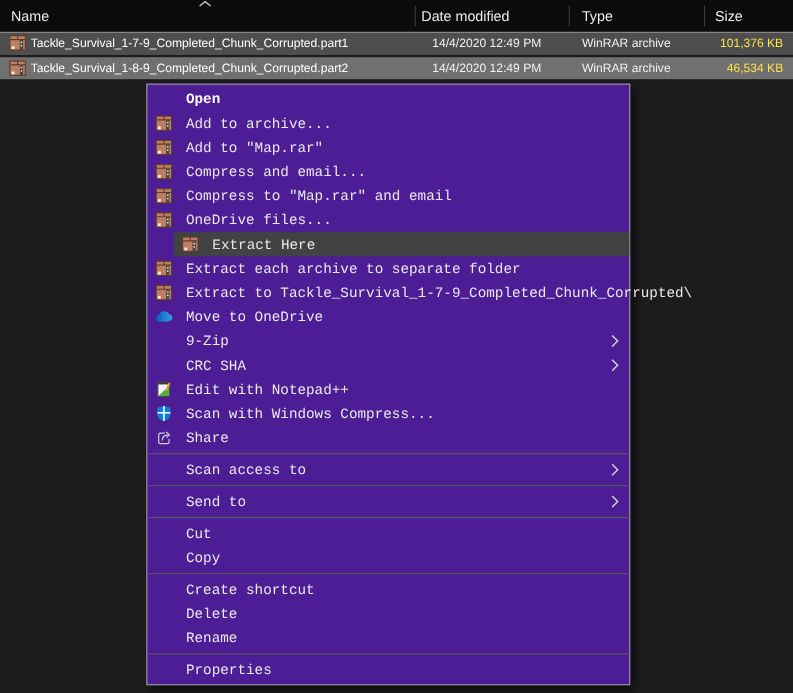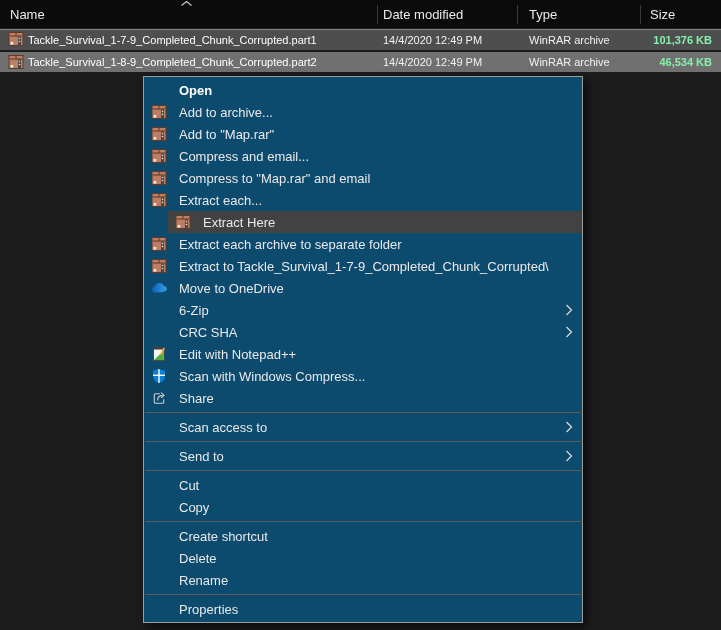--- a/index.html
+++ b/index.html
@@ -16,25 +16,25 @@
   .colsep{position:absolute;top:5px;width:1px;height:19px;background:#3a3a3a;}
   .cs1{left:377px;} .cs2{left:517px;} .cs3{left:640px;}
   .sortcaret{position:absolute;left:180px;top:0px;width:13px;height:7px;}
   
   .frow{position:absolute;left:0;width:721px;height:20px;font-size:11px;color:#fff;}
   .frow1{top:29px;height:21px;background:#4e4e4e;border-top:1px solid #868686;box-sizing:border-box;}
   .frow2{top:52px;background:#707070;}
   .frow .ficon{position:absolute;left:8px;top:2px;width:16px;height:16px;}
   .frow1 .ficon{top:1px;}
   .fcell{position:absolute;top:0;height:100%;display:flex;align-items:center;white-space:nowrap;}
-  .f-name{left:28px;} .f-date{left:383px;color:#f2f2f2;} .f-type{left:529px;color:#f2f2f2;}
-  .f-size{left:590px;width:122px;justify-content:flex-end;color:#86efac;font-weight:bold;}
+  .f-name{left:28px;} .f-date{left:393px;color:#f2f2f2;} .f-type{left:529px;color:#f2f2f2;}
+  .f-size{left:590px;width:122px;justify-content:flex-end;color:#fde047;}
   
-  .menu{position:absolute;left:143px;top:76px;width:438px;background:#0c4a6e;
-    border:1px solid #9c9c9c;padding:2px 0;box-shadow:4px 4px 8px rgba(0,0,0,.6);}
+  .menu{position:absolute;left:133px;top:76px;width:438px;background:#4c1d95;
+    border:1px solid #9c9c9c;padding:2px 0;box-shadow:4px 4px 8px rgba(0,0,0,.6);font-family:Liberation Mono, monospace;}
   .mi{position:relative;height:22px;display:flex;align-items:center;
     padding:0 8px 0 7px;color:#e9e9e9;font-size:13px;cursor:default;}
   .mi .ico{width:16px;height:16px;flex:0 0 16px;margin-right:12px;
     display:flex;align-items:center;justify-content:center;}
   .mi .lbl{white-space:nowrap;}
   .mi.bold .lbl{font-weight:bold;color:#ffffff;}
   .mi.hl{background:#424242;margin-left:24px;}
   .mi .arrow{position:absolute;right:9px;top:5px;width:8px;height:12px;}
   .sep{height:1px;background:#5c5c5c;margin:3px 1px;}
   svg{display:block;}
@@ -167,21 +167,21 @@
         <svg width="16" height="16" viewBox="0 0 16 16">
             <rect x="1" y="1.5" width="14" height="13" fill="#bd7f63" stroke="#5f3a29"></rect>
             <line x1="1.5" y1="5" x2="14.5" y2="5" stroke="#5f3a29"></line>
             <line x1="8" y1="1.5" x2="8" y2="5" stroke="#5f3a29"></line>
             <rect x="10" y="5.5" width="3" height="9" fill="#474747"></rect>
             <rect x="10.8" y="6.8" width="1.4" height="1.4" fill="#e8e0d8"></rect>
             <rect x="10.8" y="9.8" width="1.4" height="1.4" fill="#e8e0d8"></rect>
             <rect x="2.6" y="11" width="2.6" height="2.6" fill="#f2ece4"></rect>
           </svg>
       </span>
-      <span class="lbl">Extract each...</span>
+      <span class="lbl">OneDrive files...</span>
     </div>
 
     <div class="mi hl">
       <span class="ico">
         <svg width="16" height="16" viewBox="0 0 16 16">
             <rect x="1" y="1.5" width="14" height="13" fill="#bd7f63" stroke="#5f3a29"></rect>
             <line x1="1.5" y1="5" x2="14.5" y2="5" stroke="#5f3a29"></line>
             <line x1="8" y1="1.5" x2="8" y2="5" stroke="#5f3a29"></line>
             <rect x="10" y="5.5" width="3" height="9" fill="#474747"></rect>
             <rect x="10.8" y="6.8" width="1.4" height="1.4" fill="#e8e0d8"></rect>
@@ -232,21 +232,21 @@
           </linearGradient>
             </defs>
           <path d="M4.3,12.6 a3.1,3.1 0 0 1 -0.4,-6.2 a4.6,4.3 0 0 1 8.9,-0.5 a2.8,2.8 0 0 1 0.3,5.6 q-0.3,1.1 -8.8,1.1 z" fill="url(#odg)"></path>
         </svg>
       </span>
       <span class="lbl">Move to OneDrive</span>
     </div>
 
     <div class="mi">
       <span class="ico"></span>
-      <span class="lbl">6-Zip</span>
+      <span class="lbl">9-Zip</span>
       <span class="arrow">
         <svg width="8" height="12" viewBox="0 0 8 12">
             <path d="M1.5 1 L6.5 6 L1.5 11" fill="none" stroke="#d6d6d6" stroke-width="1.3"></path>
           </svg>
       </span>
     </div>
 
     <div class="mi">
       <span class="ico"></span>
       <span class="lbl">CRC SHA</span>

